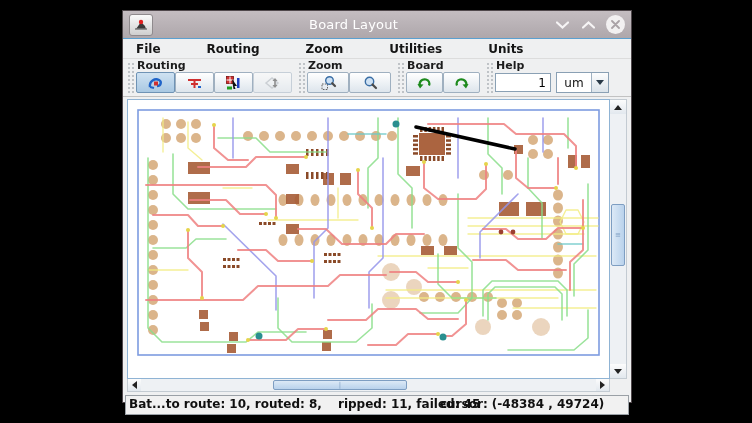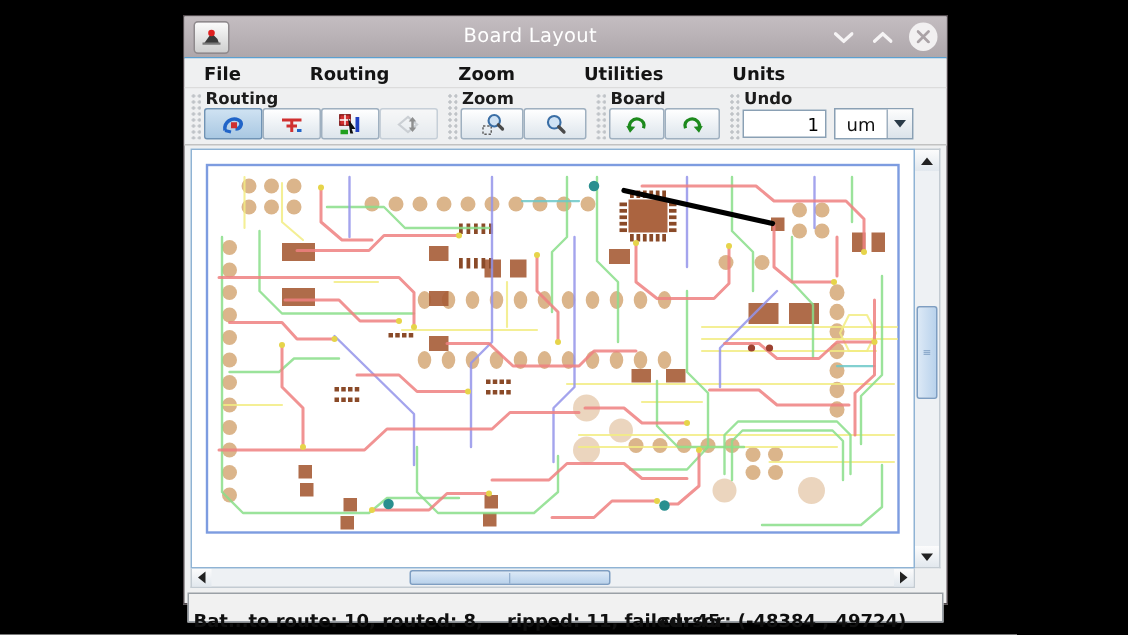--- a/index.html
+++ b/index.html
@@ -64,21 +64,21 @@
   .grip{position:absolute;left:50%;top:50%;transform:translate(-50%,-50%);color:#7e9ec2;font-size:7px;line-height:4px;}
   .tri{width:0;height:0;}
   .tri.up{border-left:4px solid transparent;border-right:4px solid transparent;border-bottom:5px solid #222;}
   .tri.down{border-left:4px solid transparent;border-right:4px solid transparent;border-top:5px solid #222;}
   .tri.left{border-top:4px solid transparent;border-bottom:4px solid transparent;border-right:5px solid #222;}
   .tri.right{border-top:4px solid transparent;border-bottom:4px solid transparent;border-left:5px solid #222;}
   .corner{background:#eff0f1;}
   
   .statusbar{flex:0 0 18px;margin:3px 2px 2px 2px;border:1px solid #9aa0a6;background:#f1f1f1;
     position:relative;font-size:12px;font-weight:bold;color:#101010;}
-  .statusbar span{position:absolute;top:11px;white-space:pre;}
+  .statusbar span{position:absolute;top:1px;white-space:pre;}
 </style>
 </head>
 <body>
 
 <div class="window">
 
   <div class="titlebar">
     <div class="appicon">
       <svg width="16" height="14" viewBox="0 0 16 14">
         <path d="M3,11 L8,4 L12,8 L13,11 Z" fill="#3a3a3a"></path>
@@ -194,21 +194,21 @@
               <polygon points="15.5,9 9.5,9.5 13,13.5" fill="#1d8a1d"></polygon>
             </svg>
           </button>
         </div>
       </div>
     </div>
 
     <div class="tgroup">
       <div class="thandle"></div>
       <div class="tginner">
-        <div class="tglabel">Undo</div>
+        <div class="tglabel">Help</div>
         <div class="tbrow">
           <input class="units-field" value="1" style="">
           <div class="units-select">
             <span class="units-value">um</span>
             <span class="units-arrow">
               <span class="tri-down"></span>
             </span>
           </div>
         </div>
       </div>

